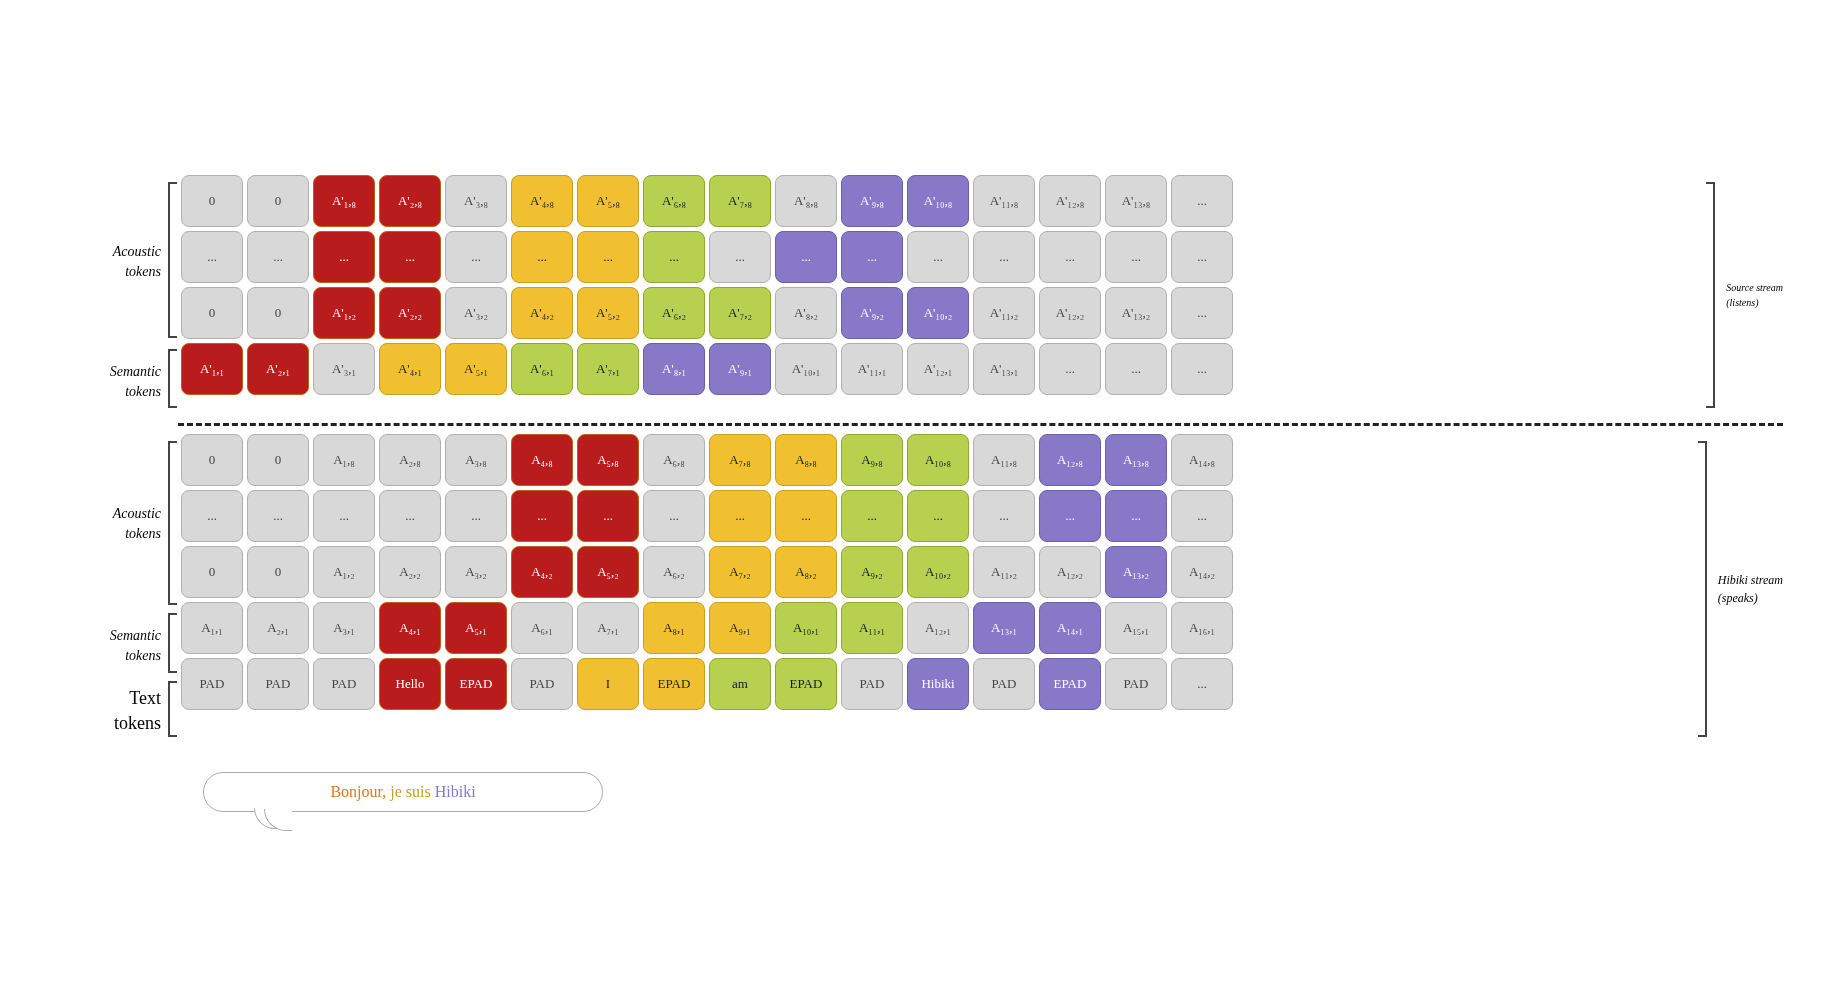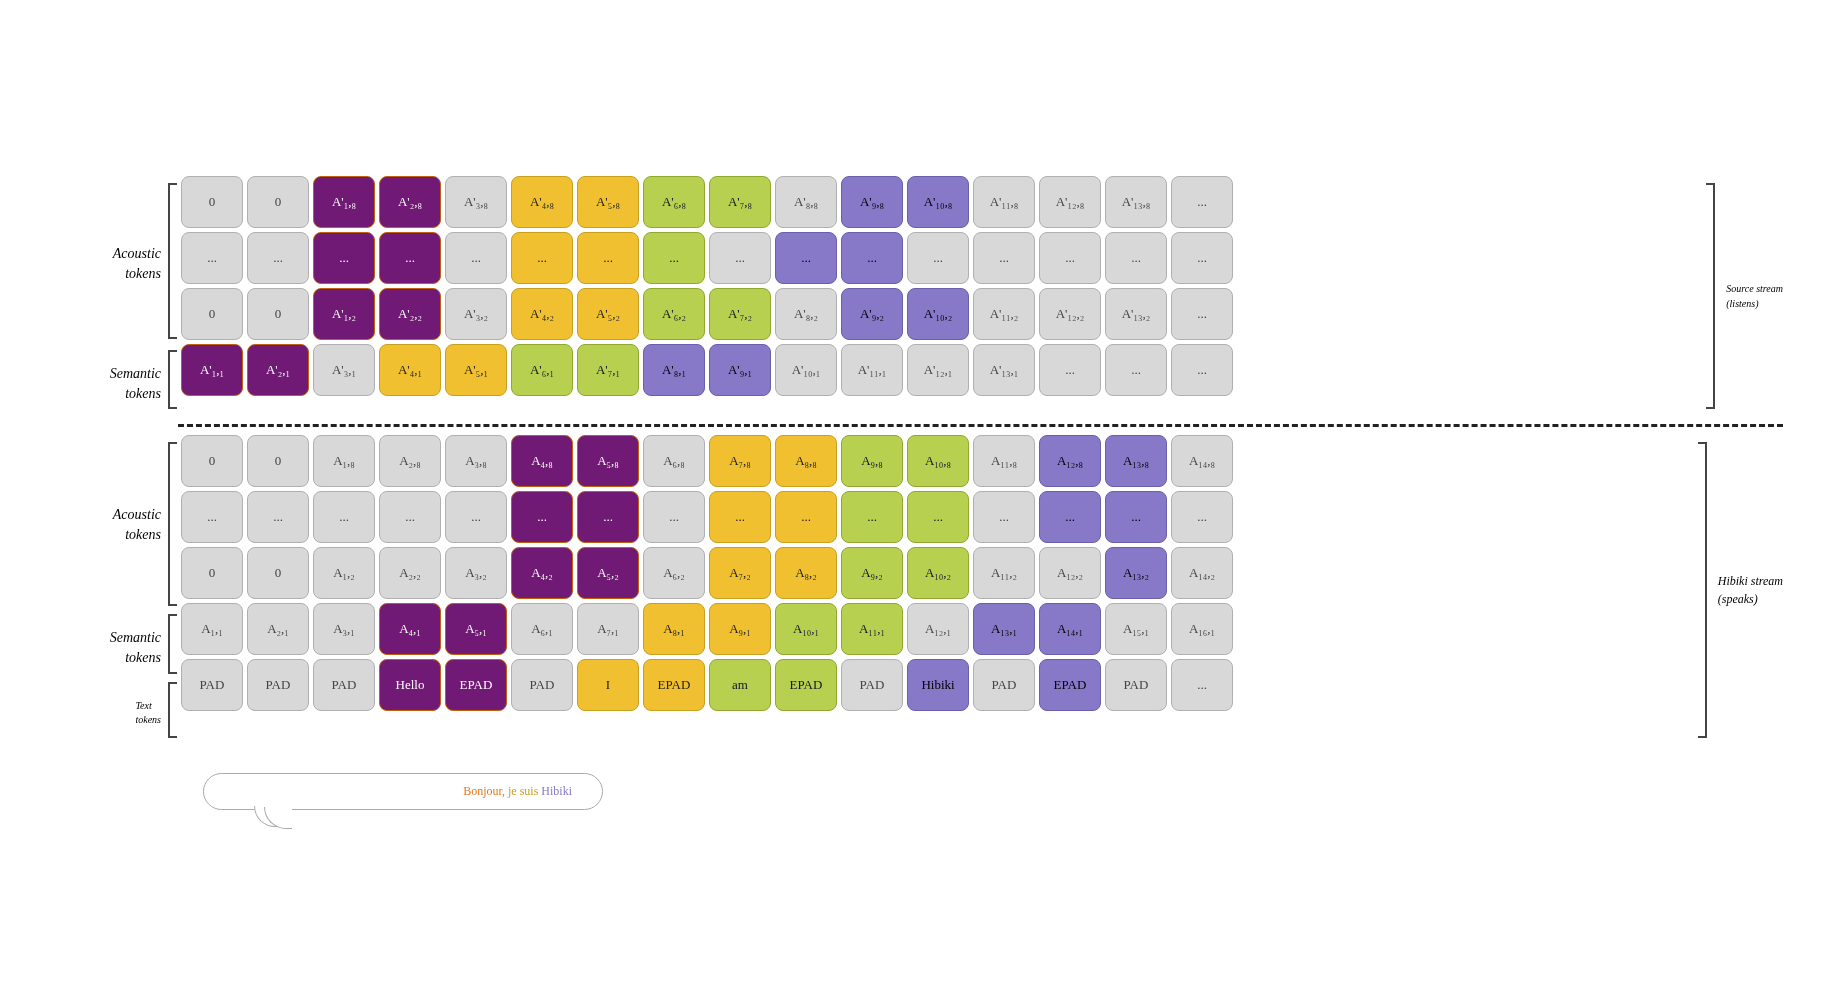--- a/index.html
+++ b/index.html
@@ -31,34 +31,34 @@
       border: 1.5px solid #bbb;
       display: flex;
       align-items: center;
       justify-content: center;
       font-size: 13px;
       font-family: 'Times New Roman', Times, serif;
       background: #e8e8e8;
       color: #222;
       flex-shrink: 0;
     }
-    .token-box.orange { background: #701a75; border-color: #c06010; color: white; }
+    .token-box.orange { background: #b91c1c; border-color: #c06010; color: white; }
     .token-box.yellow { background: #f0c030; border-color: #c8a020; color: #222; text-align: center; }
     .token-box.lime { background: #b8d050; border-color: #90a830; color: #0f172a; }
-    .token-box.purple { background: #8878c8; border-color: #6860a8; color: #000000; }
+    .token-box.purple { background: #8878c8; border-color: #6860a8; color: #ffffff; }
     .token-box.gray { background: #d8d8d8; border-color: #b0b0b0; color: #444; }
     .speech-bubble {
       border: 1.5px solid #aaa;
       border-radius: 20px;
       padding: 10px 30px;
-      font-size: 12px;
+      font-size: 16px;
       position: relative;
       background: white;
       min-width: 380px;
-      text-align: right;
+      text-align: center;
     }
     .speech-bubble::before {
       content: '';
       position: absolute;
       bottom: -18px;
       left: 50px;
       width: 30px;
       height: 20px;
       border-bottom: 1.5px solid #aaa;
       border-left: 1.5px solid #aaa;
@@ -185,21 +185,21 @@
   <div style="display:flex; align-items:stretch;">
 
     <div style="width:120px; min-width:120px; display:flex; flex-direction:column; justify-content:space-around; align-items:flex-end; padding-right:2px;">
       <div style="display:flex; flex-direction:column; align-items:flex-end; justify-content:center; height: 175px;">
         <span style="text-align:right; font-style:italic; font-size:14px; line-height:1.4;">Acoustic<br>tokens</span>
       </div>
       <div style="display:flex; flex-direction:column; align-items:flex-end; justify-content:center; height: 60px;">
         <span style="text-align:right; font-style:italic; font-size:14px; line-height:1.4;">Semantic<br>tokens</span>
       </div>
       <div style="display:flex; flex-direction:column; align-items:flex-end; justify-content:center; height: 60px;">
-        <span style="text-align:left; font-style:italic; font-size:10px; line-height:1.4;">Text<br>tokens</span>
+        <span style="text-align:right; font-size:18px; line-height:1.4;">Text<br>tokens</span>
       </div>
     </div>
 
     <div style="display:flex; flex-direction:column; align-items:flex-end; justify-content:center; padding-right:2px;">
       <svg width="16" height="310">
 
         <path d="M14,8 L6,8 L6,170 L14,170" stroke="#444" stroke-width="2" fill="none"></path>
 
         <path d="M14,180 L6,180 L6,238 L14,238" stroke="#444" stroke-width="2" fill="none"></path>
 

